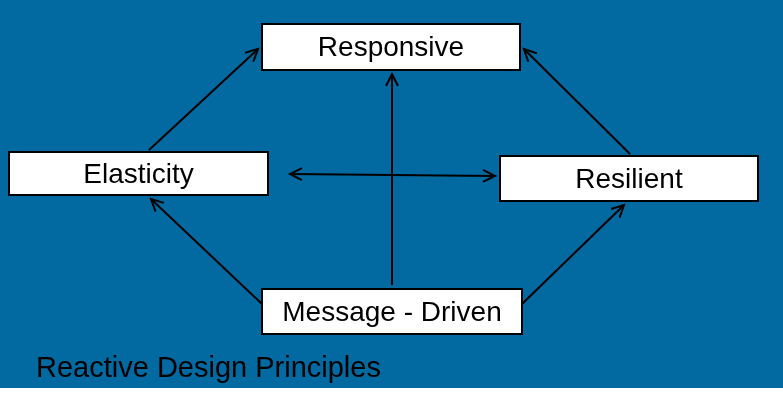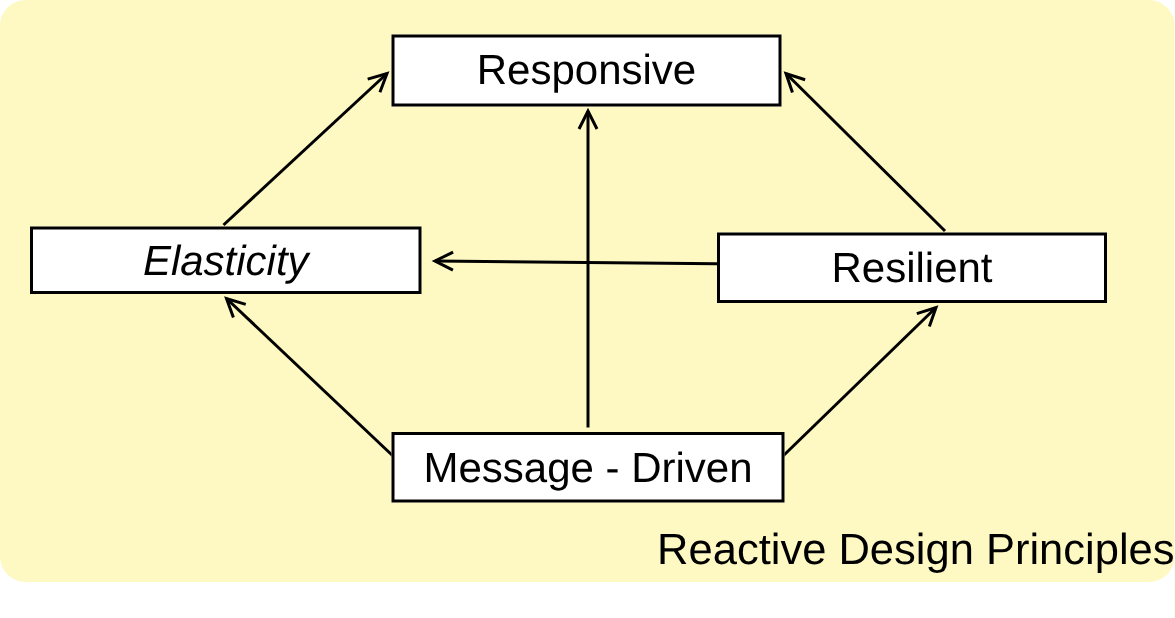--- a/index.html
+++ b/index.html
@@ -2,52 +2,52 @@
 <html><head>
 <meta charset="utf-8">
 <style>
   * { margin: 0; padding: 0; box-sizing: border-box; }
   html, body { background: #ffffff; }
   body { font-family: "Liberation Sans", "DejaVu Sans", sans-serif; }
   .stage {
     position: relative;
     width: 783px;
     height: 388px;
-    background: #fef9c3;
+    background: #0369a1;
     overflow: hidden;
-    border-radius: 17px;
   }
   .arrow-layer {
     position: absolute;
     left: 0; top: 0;
     width: 783px; height: 412px;
   }
   .node {
     position: absolute;
     border: 2px solid #000000;
     background: #ffffff;
     color: #000000;
     display: flex;
     align-items: center;
     justify-content: center;
     font-size: 28px;
     line-height: 1;
     white-space: nowrap;
   }
   .node-responsive   { left: 261px; top: 23px;  width: 260px; height: 48px; }
-  .node-elasticity   { left: 20px;  top: 151px; width: 261px; height: 45px; font-style: italic; }
-  .node-resilient    { left: 478px; top: 155px; width: 260px; height: 47px; }
+  .node-elasticity   { left: 8px;  top: 151px; width: 261px; height: 45px; }
+  .node-resilient    { left: 499px; top: 155px; width: 260px; height: 47px; }
   .node-message      { left: 261px; top: 288px; width: 262px; height: 47px; }
   .diagram-title {
     position: absolute;
     left: 0; top: 351px;
     width: 783px;
-    text-align: right;
+    text-align: left;
     font-size: 29px;
     color: #000000;
+    padding-left: 36px;
   }
 </style>
 </head>
 <body>
 
 <div class="stage">
 
   <svg class="arrow-layer" viewBox="0 0 783 412" xmlns="http://www.w3.org/2000/svg">
     <defs>
       <marker id="arrowhead" markerUnits="userSpaceOnUse" markerWidth="18" markerHeight="18" viewBox="0 0 18 18" refX="15" refY="9" orient="auto-start-reverse">

